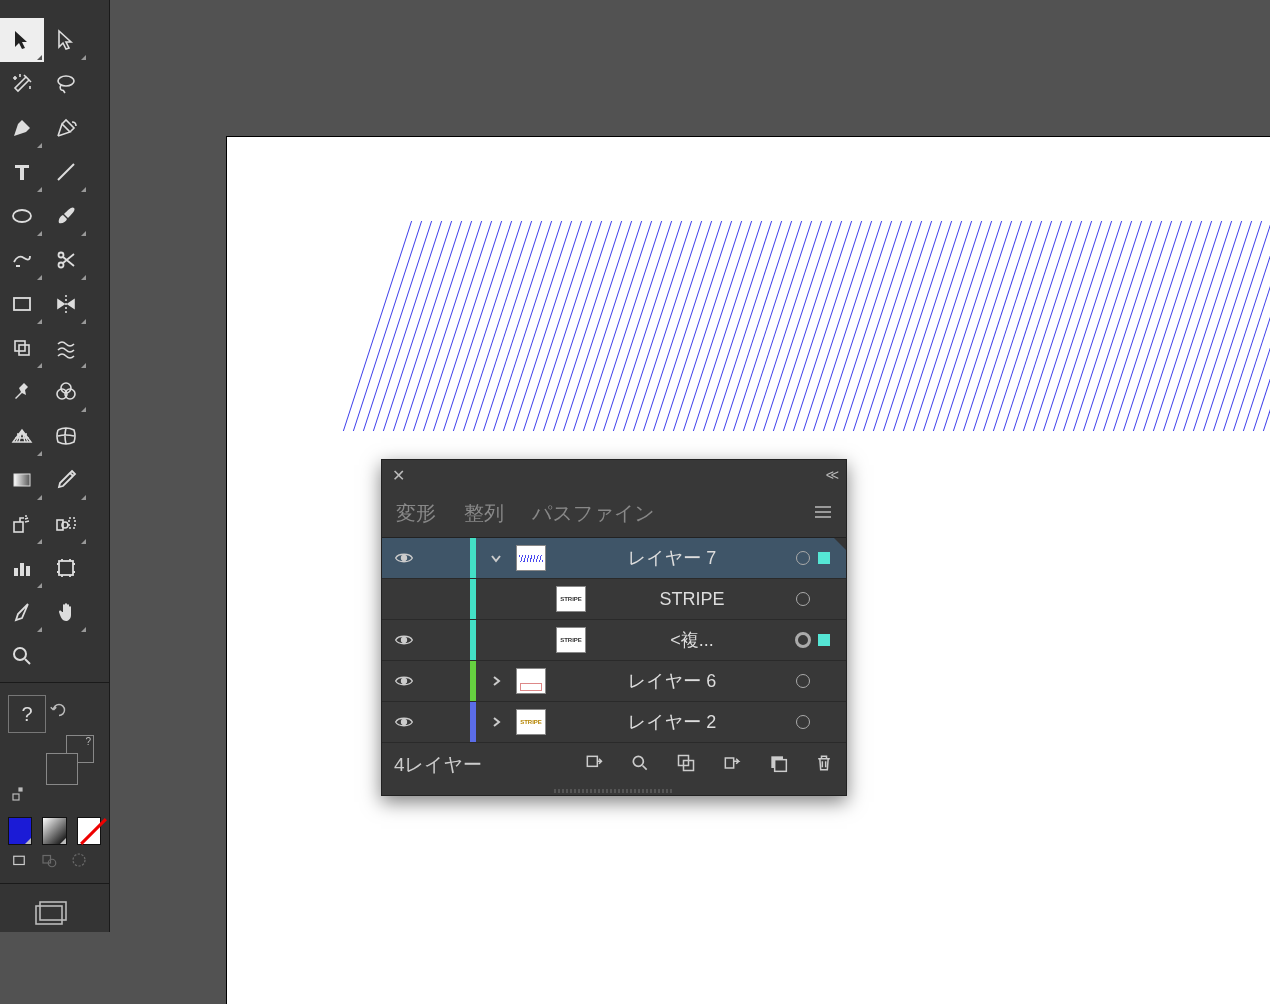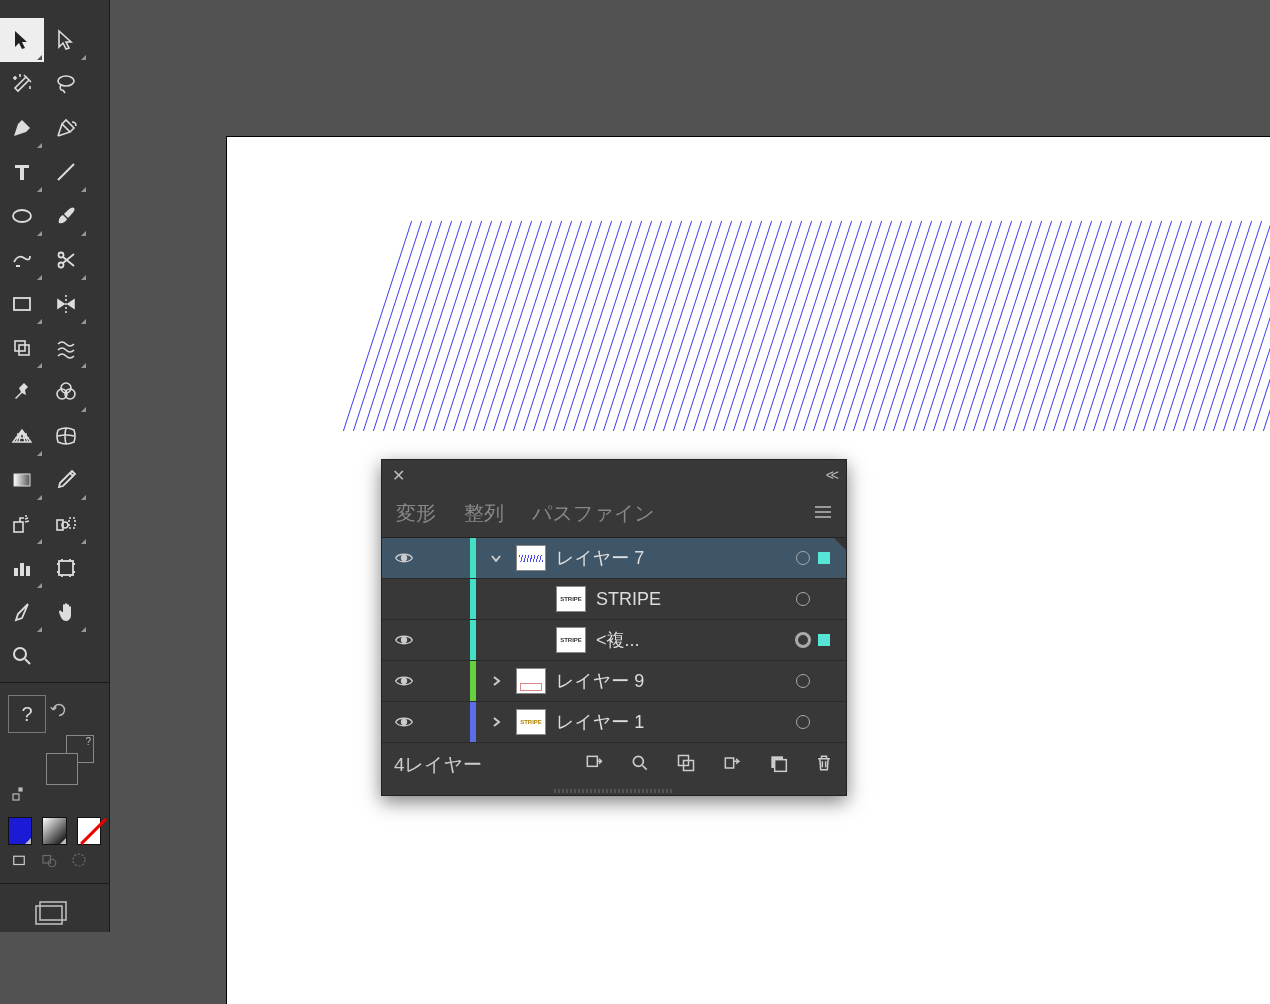--- a/index.html
+++ b/index.html
@@ -68,21 +68,21 @@
 .cb-blue { background: #5b6de8; }
 .arrow-cell { width: 40px; display: flex; justify-content: center; color: #ccc; }
 .indent { width: 40px; }
 .thumb { width: 30px; height: 26px; background: #fff; border: 1px solid #888; margin-right: 10px; display: flex; align-items: center; justify-content: center; overflow: hidden; }
 .thumb span { font-size: 6px; font-weight: bold; color: #333; }
 .th-stripe { position: relative; }
 .th-stripe::before { content: ""; position: absolute; left: 2px; right: 2px; top: 9px; height: 7px; background: repeating-linear-gradient(105deg, #4a4af0 0 1px, #fff 1px 3px); }
 .th-box { position: relative; }
 .th-box::after { content: ""; position: absolute; left: 3px; right: 3px; top: 14px; height: 6px; border: 1px solid #d88; }
 .th-gold span { color: #b58400; }
-.name-cell { flex: 1; overflow: hidden; text-overflow: ellipsis; white-space: nowrap; }
+.name-cell { flex: 1; overflow: hidden; text-overflow: ellipsis; white-space: nowrap; text-align: center; }
 .target-cell { width: 30px; display: flex; justify-content: center; color: #bbb; }
 .sel-cell { width: 28px; display: flex; justify-content: flex-start; }
 .selsq { width: 12px; height: 12px; background: #55e6d5; }
 .ring { width: 14px; height: 14px; border: 1.5px solid #aaa; border-radius: 50%; }
 .ring.tgt { border-width: 3px; width: 16px; height: 16px; }
 .fold-corner { position: absolute; right: 0; top: 0; width: 0; height: 0; border-top: 12px solid #343434; border-left: 12px solid transparent; }
 .row-rel { position: relative; }
 
 .panel-foot { height: 44px; display: flex; align-items: center; padding: 0 12px; gap: 26px; color: #ccc; font-size: 18px; }
 .foot-label { margin-right: auto; font-size: 19px; }
@@ -556,21 +556,21 @@
             </svg>
           </div>
           <div class="lock-cell"></div>
           <div class="colorbar cb-green"></div>
           <div class="arrow-cell">
             <svg width="14" height="14" viewBox="0 0 14 14" fill="none" stroke="currentColor" stroke-width="2">
               <path d="M5 3 L10 7 L5 11"></path>
             </svg>
           </div>
           <div class="thumb th-box"></div>
-          <div class="name-cell">レイヤー 9</div>
+          <div class="name-cell">レイヤー 6</div>
           <div class="target-cell">
             <div class="ring"></div>
           </div>
           <div class="sel-cell"></div>
         </div>
         <div class="row row-rel">
           <div class="vis-cell">
             <svg class="eye" viewBox="0 0 24 16" fill="none" stroke="#ccc" stroke-width="1.6">
               <path d="M2 8 C5 2 19 2 22 8 C19 14 5 14 2 8 Z"></path>
               <circle cx="12" cy="8" r="3" fill="#ccc"></circle>
@@ -579,21 +579,21 @@
           <div class="lock-cell"></div>
           <div class="colorbar cb-blue"></div>
           <div class="arrow-cell">
             <svg width="14" height="14" viewBox="0 0 14 14" fill="none" stroke="currentColor" stroke-width="2">
               <path d="M5 3 L10 7 L5 11"></path>
             </svg>
           </div>
           <div class="thumb th-gold">
             <span>STRIPE</span>
           </div>
-          <div class="name-cell">レイヤー 1</div>
+          <div class="name-cell">レイヤー 2</div>
           <div class="target-cell">
             <div class="ring"></div>
           </div>
           <div class="sel-cell"></div>
         </div>
       </div>
     <div class="panel-foot">
       <span class="foot-label">4レイヤー</span>
       <span class="foot-ico"><svg viewBox="0 0 24 24" fill="none" stroke="currentColor" stroke-width="1.8">
             <rect x="4" y="4" width="12" height="12"></rect>

